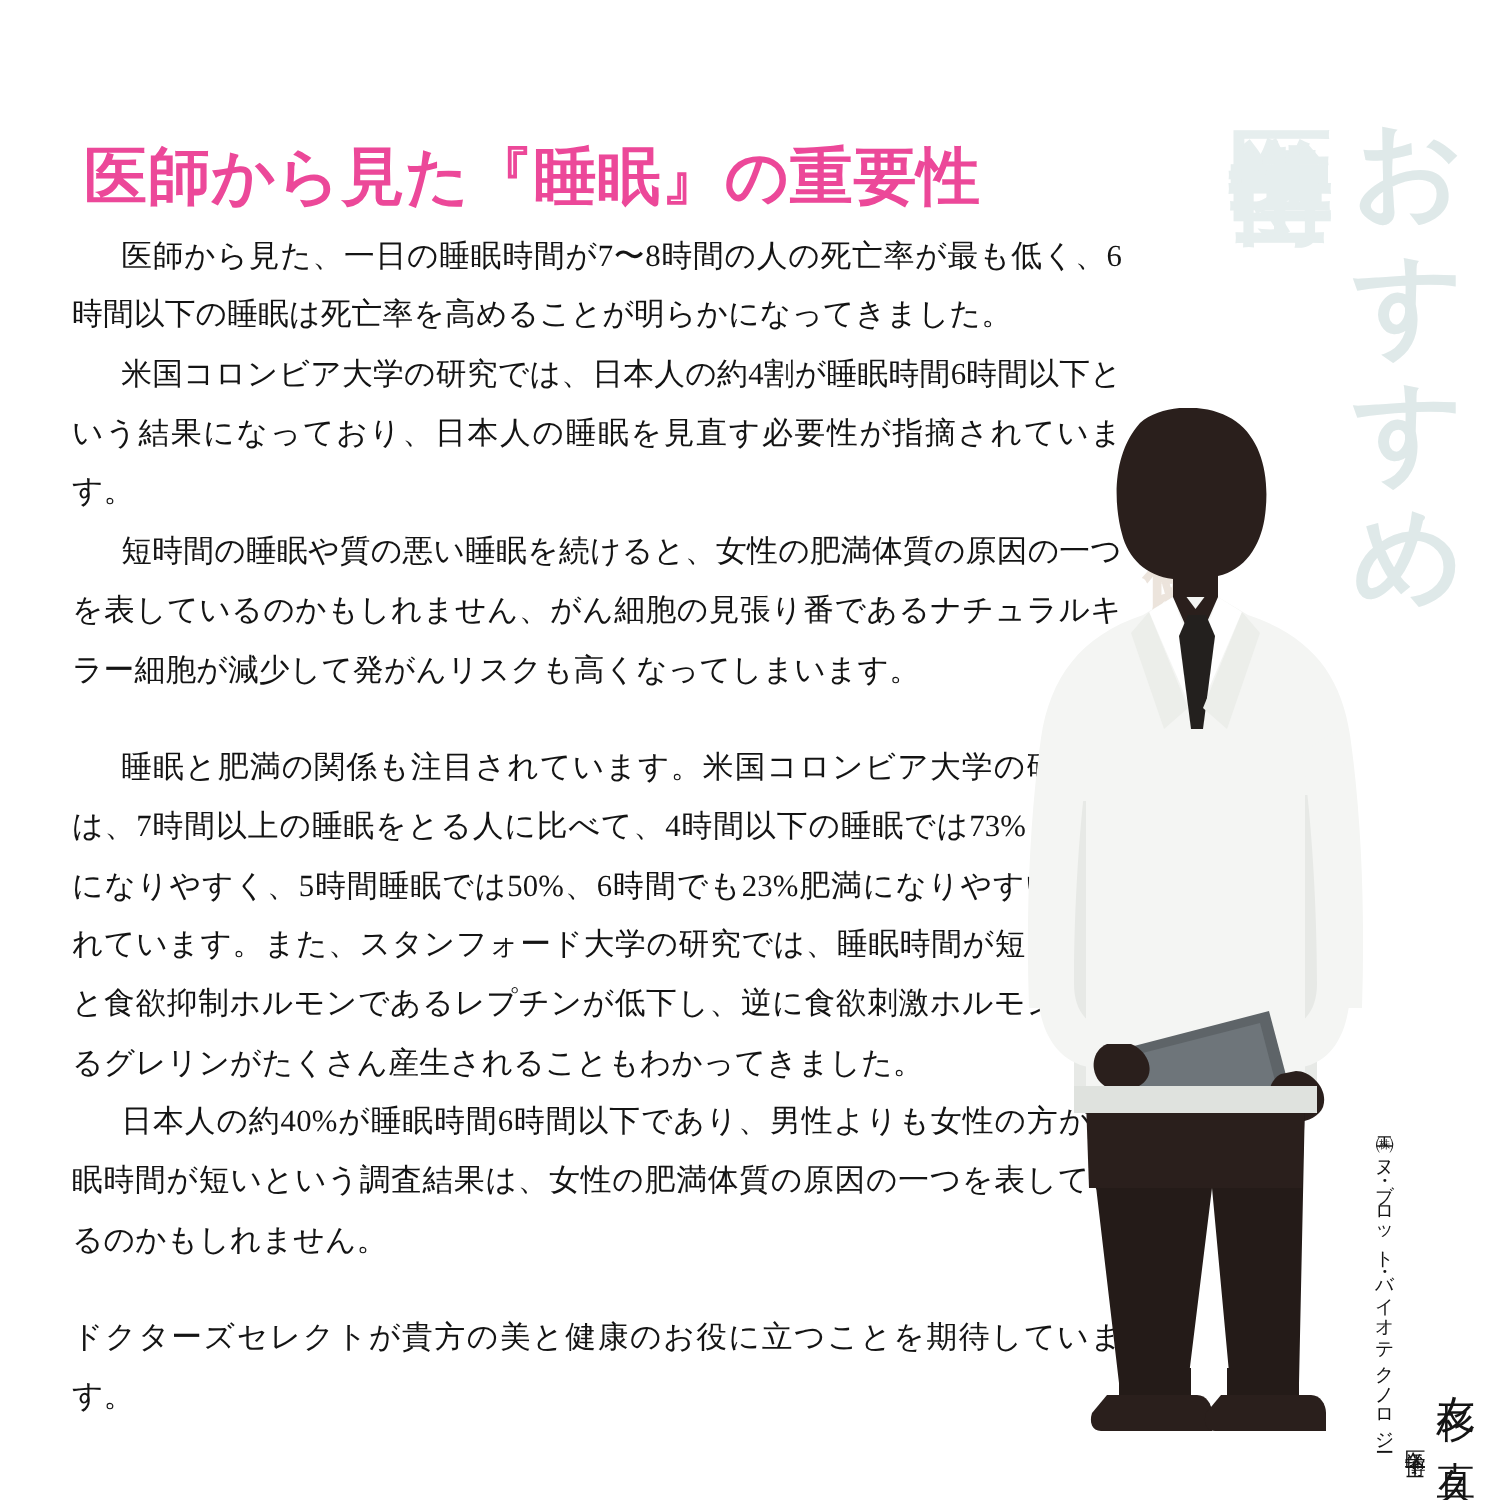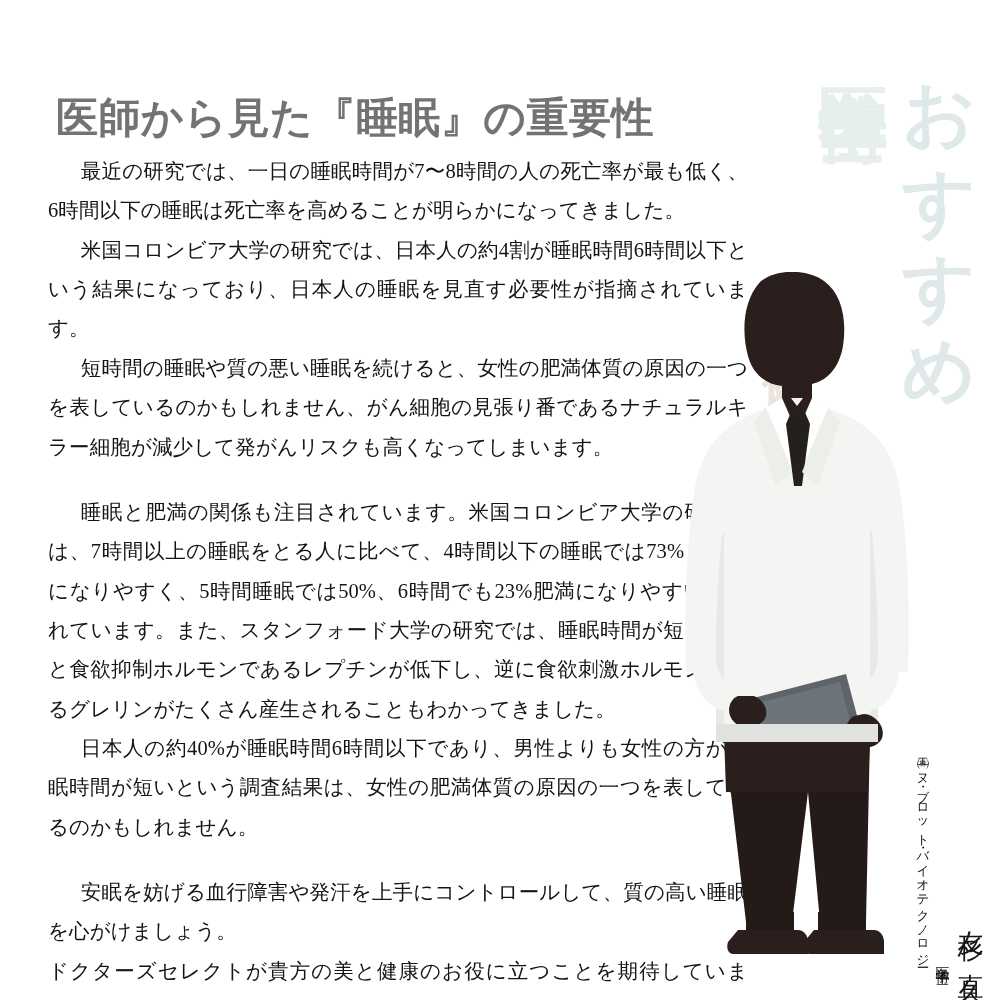--- a/index.html
+++ b/index.html
@@ -60,21 +60,21 @@
     color: #ece4dc;
   }
 
   
   .title {
     position: absolute;
     left: 56px;
     top: 62px;
     font-size: 42px;
     font-weight: bold;
-    color: #737373;
+    color: #ec4899;
     letter-spacing: 0.01em;
     font-family: "Liberation Serif", "DejaVu Serif", serif;
   }
 
   
   .body-text {
     position: absolute;
     left: 48px;
     top: 152px;
     width: 700px;
@@ -150,28 +150,27 @@
 
   <div class="watermark">
     <div class="wm-col wm-a">おすすめ</div>
     <div class="wm-col wm-b">医学博士</div>
     <div class="wm-col wm-c">健康まくら</div>
   </div>
 
   <h1 class="title">医師から見た『睡眠』の重要性</h1>
 
   <div class="body-text">
-    <p class="para">最近の研究では、一日の睡眠時間が7〜8時間の人の死亡率が最も低く、6時間以下の睡眠は死亡率を高めることが明らかになってきました。</p>
+    <p class="para">医師から見た、一日の睡眠時間が7〜8時間の人の死亡率が最も低く、6時間以下の睡眠は死亡率を高めることが明らかになってきました。</p>
     <p class="para">米国コロンビア大学の研究では、日本人の約4割が睡眠時間6時間以下という結果になっており、日本人の睡眠を見直す必要性が指摘されています。</p>
     <p class="para">短時間の睡眠や質の悪い睡眠を続けると、女性の肥満体質の原因の一つを表しているのかもしれません、がん細胞の見張り番であるナチュラルキラー細胞が減少して発がんリスクも高くなってしまいます。</p>
     <div class="gap"></div>
     <p class="para">睡眠と肥満の関係も注目されています。米国コロンビア大学の研究では、7時間以上の睡眠をとる人に比べて、4時間以下の睡眠では73%も肥満になりやすく、5時間睡眠では50%、6時間でも23%肥満になりやすいとされています。また、スタンフォード大学の研究では、睡眠時間が短くなると食欲抑制ホルモンであるレプチンが低下し、逆に食欲刺激ホルモンであるグレリンがたくさん産生されることもわかってきました。</p>
     <p class="para">日本人の約40%が睡眠時間6時間以下であり、男性よりも女性の方が睡眠時間が短いという調査結果は、女性の肥満体質の原因の一つを表しているのかもしれません。</p>
     <div class="gap"></div>
-    <p class="para">安眠を妨げる血行障害や発汗を上手にコントロールして、質の高い睡眠を心がけましょう。</p>
     <p class="para noindent">ドクターズセレクトが貴方の美と健康のお役に立つことを期待しています。</p>
   </div>
 
   <div class="doctor">
     <svg viewBox="0 0 300 710" xmlns="http://www.w3.org/2000/svg" aria-hidden="true">
 
       <path d="M118 10 C100 30 100 62 106 84 C110 100 122 112 140 114 L140 132 L170 132 L170 112 C188 108 198 92 201 74 C205 48 200 22 182 9 C166 -3 134 -4 118 10 Z" fill="#2a1f1c"></path>
 
       <path d="M140 126 L120 138 C78 152 58 180 52 220 C44 276 42 340 44 400 L60 400 C62 350 66 296 74 262 L74 470 L236 470 L236 258 C244 294 248 348 250 400 L266 400 C268 338 266 274 258 218 C252 178 232 152 190 138 L170 126 Z" fill="#f4f5f3"></path>
 

